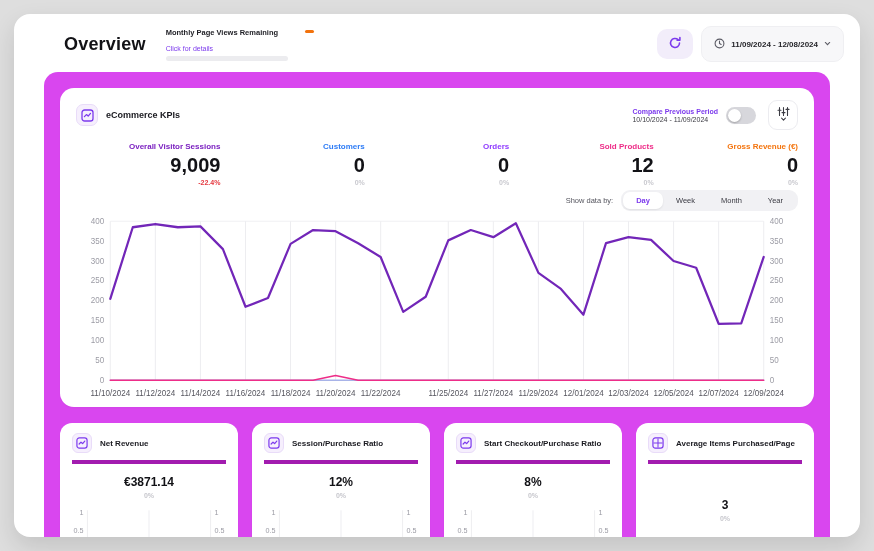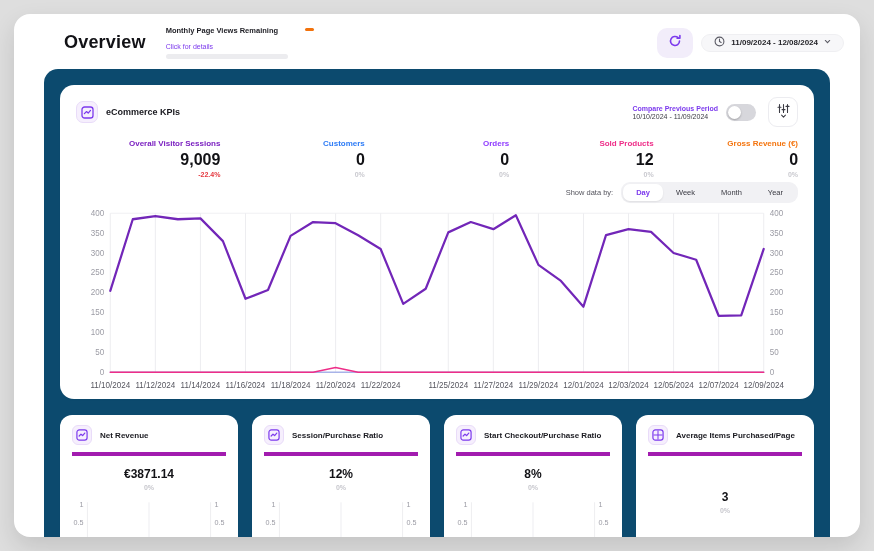--- a/index.html
+++ b/index.html
@@ -13,42 +13,42 @@
   .app-header{display:flex;align-items:center;padding:12px 16px 10px 50px;gap:20px;flex:0 0 auto}
   .page-title{font-size:18px;font-weight:700;color:#121216;letter-spacing:.2px}
   .pv{width:132px;position:relative}
   .pv-label{font-size:7.5px;font-weight:700;color:#222228;line-height:9px}
   .pv-link{font-size:7px;color:#7c3aed;display:inline-block;margin:1px 0 4px;cursor:pointer}
   .pv-bar{height:5px;background:#ececef;border-radius:3px;width:122px;overflow:hidden}
   .pv-fill{height:100%;width:0;background:#7c3aed;border-radius:3px}
   .pv-dash{position:absolute;right:-16px;top:2px;width:9px;height:3px;border-radius:2px;background:#f2720c}
   .header-right{margin-left:auto;display:flex;align-items:center;gap:8px}
   .refresh-btn{width:36px;height:30px;border-radius:10px;background:#f2edfa;display:flex;align-items:center;justify-content:center;border:none;cursor:pointer}
-  .date-btn{height:18px;border-radius:10px;background:#f7f7f9;border:1px solid #efeff2;display:flex;align-items:center;gap:6px;padding:0 12px;font-size:8px;font-weight:600;color:#26262b;cursor:pointer}
-
-  
-  .content{flex:1;margin:0 30px;background:#0c4a6e;border-radius:14px 14px 0 0;padding:16px;overflow:hidden}
+  .date-btn{height:36px;border-radius:10px;background:#f7f7f9;border:1px solid #efeff2;display:flex;align-items:center;gap:6px;padding:0 12px;font-size:8px;font-weight:600;color:#26262b;cursor:pointer}
+
+  
+  .content{flex:1;margin:0 30px;background:#d946ef;border-radius:14px 14px 0 0;padding:16px;overflow:hidden}
 
   
   .kpi-card{background:#fff;border-radius:14px;padding:12px 16px 4px;box-shadow:0 1px 2px rgba(0,0,0,.03)}
   .kpi-head{display:flex;align-items:center;gap:8px}
   .badge{width:22px;height:22px;border-radius:7px;background:#f6effd;border:1px solid #e9dcf9;display:flex;align-items:center;justify-content:center;flex:0 0 auto}
   .kpi-title{font-size:9px;font-weight:700;color:#19191f}
   .compare{margin-left:auto;display:flex;align-items:center;gap:8px}
   .compare-label{font-size:7px;font-weight:700;color:#7c3aed;text-align:left}
   .compare-dates{font-size:7px;color:#3c3c44;margin-top:1px}
   .toggle{width:30px;height:17px;border-radius:9px;background:#d7d7dc;position:relative;cursor:pointer;flex:0 0 auto}
   .toggle-knob{position:absolute;left:2px;top:2px;width:13px;height:13px;border-radius:50%;background:#fff;box-shadow:0 1px 2px rgba(0,0,0,.25)}
   .filter-btn{width:30px;height:30px;border-radius:9px;border:1px solid #ececf0;background:#fff;display:flex;align-items:center;justify-content:center;cursor:pointer;margin-left:4px}
 
   
   .metrics{display:flex;margin:12px 0 4px}
   .metric{flex:1;text-align:right;cursor:pointer}
   .metric-label{font-size:8px;font-weight:700}
-  .metric-value{font-size:16px;font-weight:700;color:#121216;margin-top:3px}
+  .metric-value{font-size:20px;font-weight:700;color:#121216;margin-top:3px}
   .metric-change{font-size:7px;margin-top:2px;font-weight:600}
 
   
   .showdata{display:flex;justify-content:flex-end;align-items:center;gap:8px;margin:2px 0 0}
   .showdata-label{font-size:7.5px;color:#55555e}
   .segmented{display:flex;background:#f1f1f4;border-radius:9px;padding:2px}
   .seg-opt{font-size:7.5px;color:#3a3a42;padding:4px 13px;border-radius:7px;cursor:pointer}
   .seg-opt.selected{background:#fff;color:#7c3aed;font-weight:700;box-shadow:0 1px 2px rgba(0,0,0,.08)}
 
   .main-chart{display:block;width:100%;height:190px;margin-top:2px}

